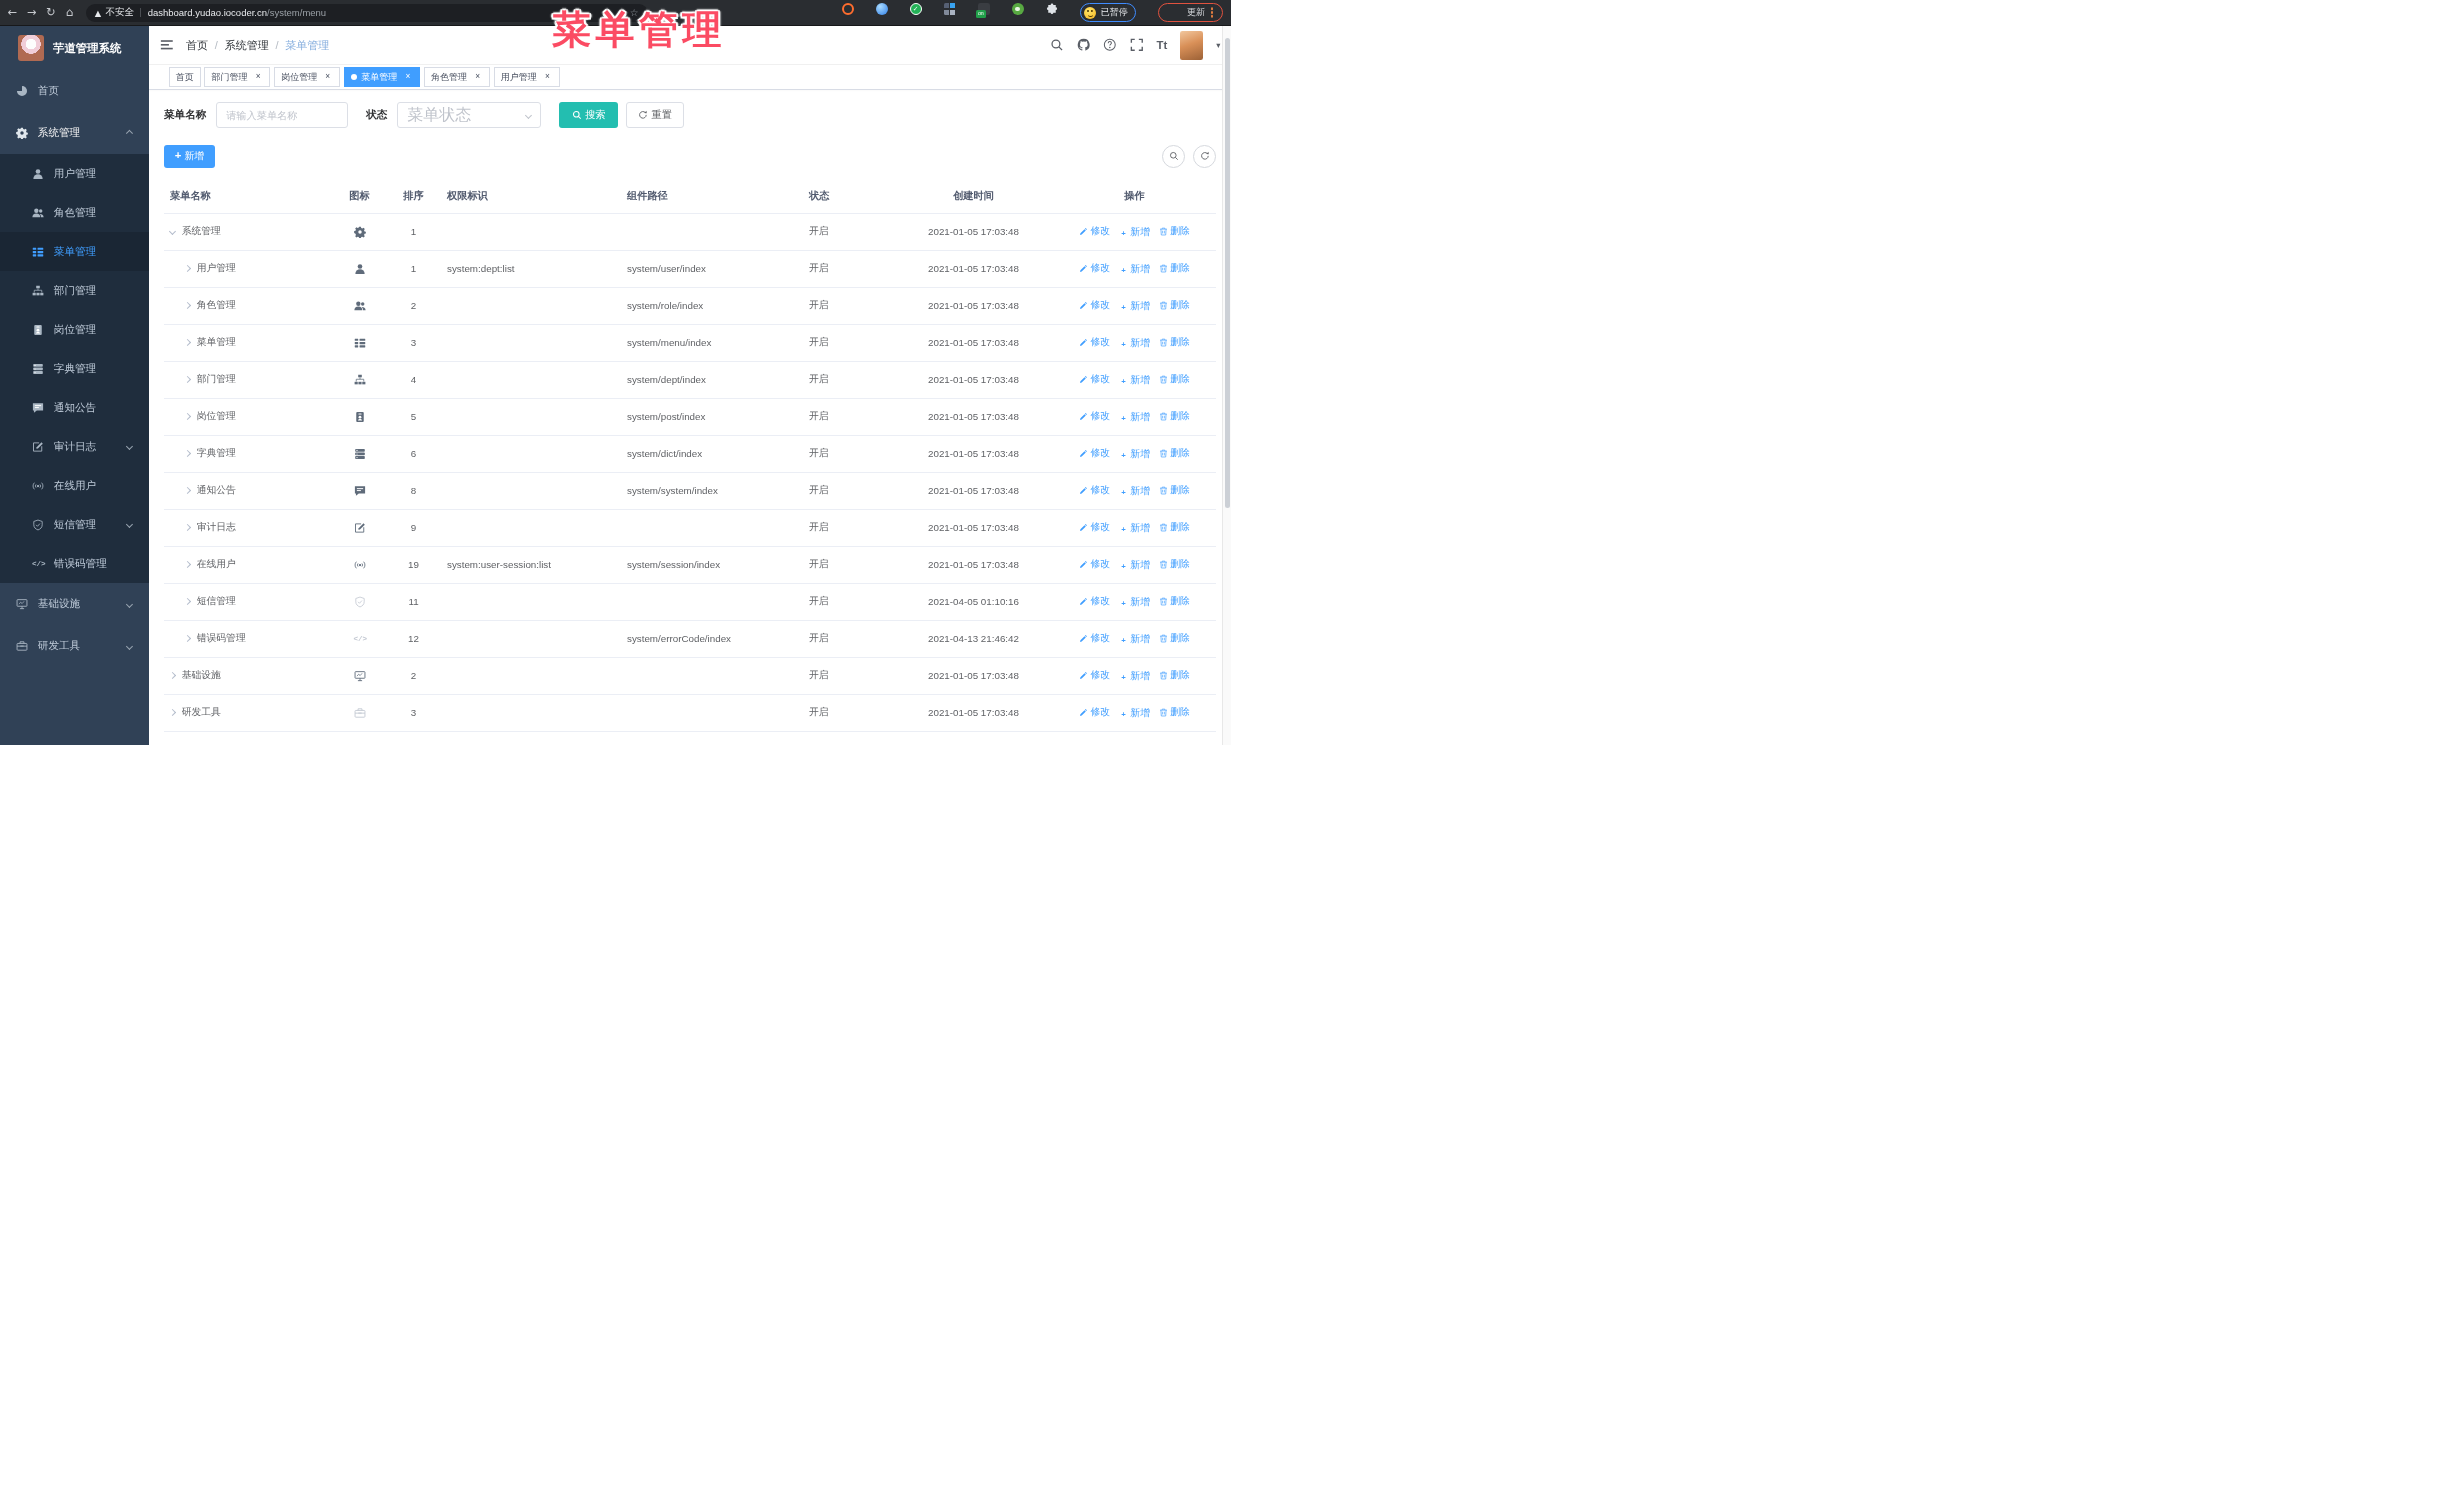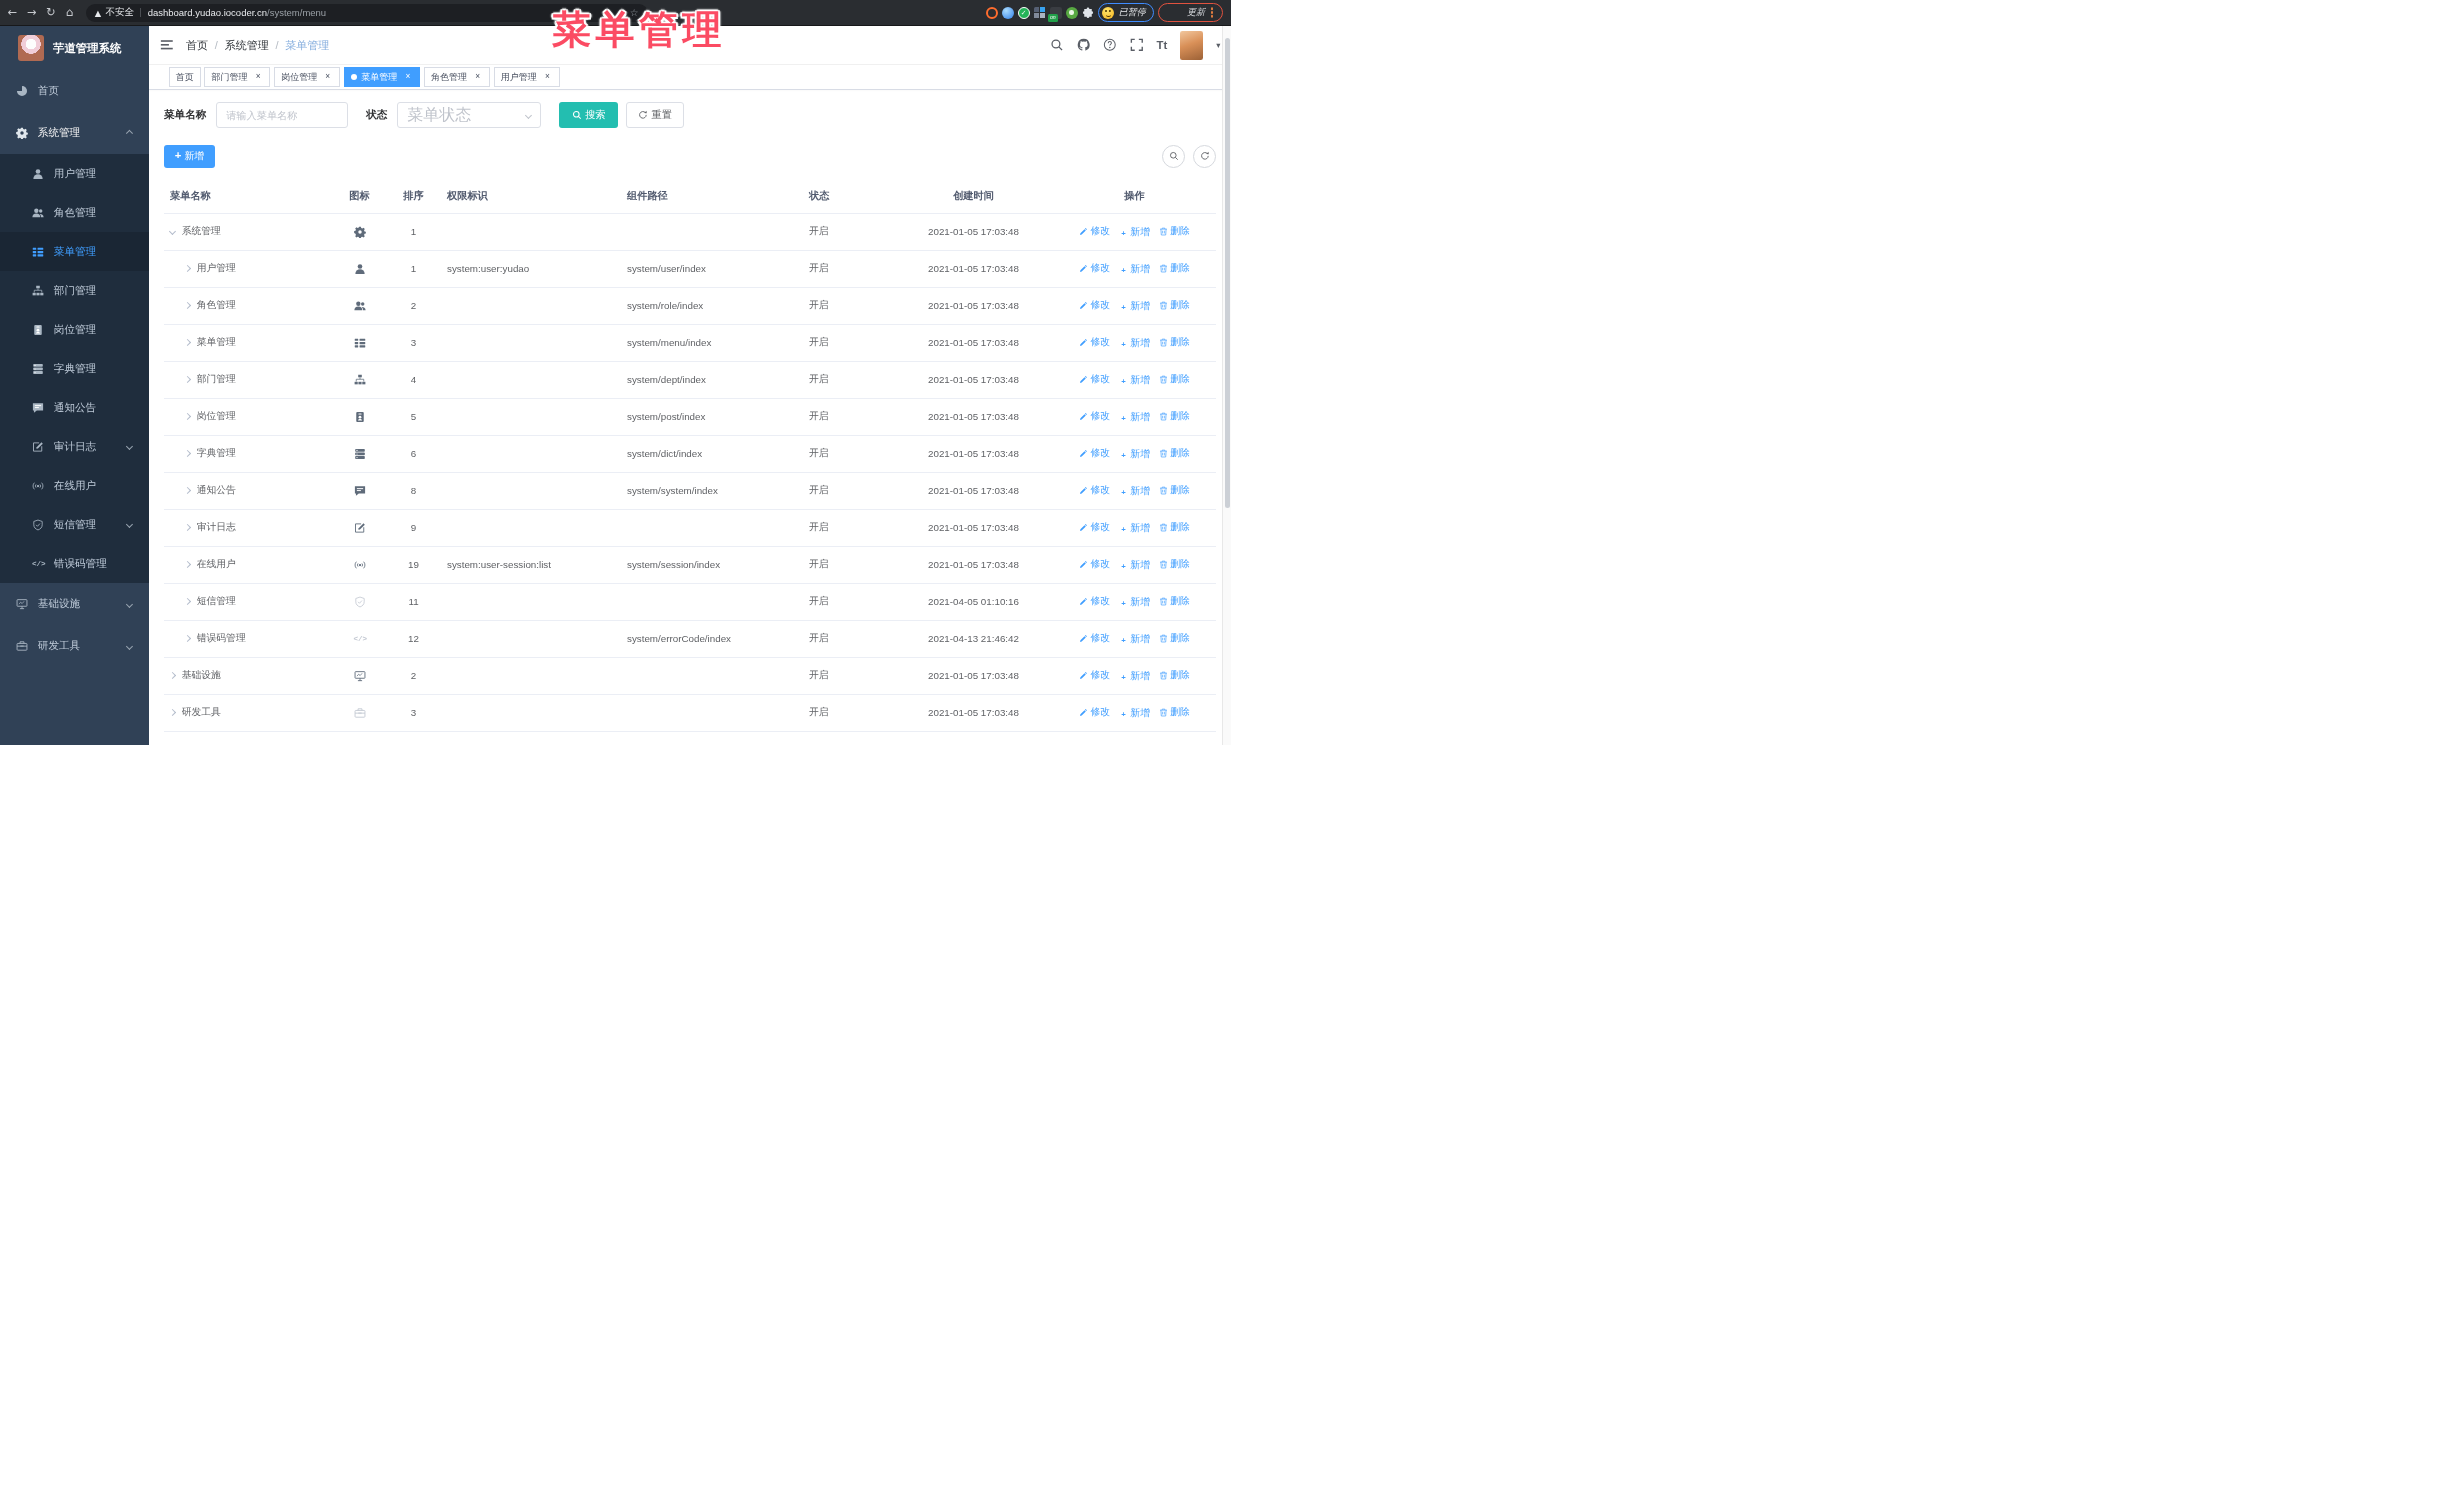--- a/index.html
+++ b/index.html
@@ -12,21 +12,21 @@
   
   .browser-bar{height:26px;background:#2a2d31;display:flex;align-items:center;padding:0 7.6px;gap:9.8px;border-bottom:0.8px solid #17181a;}
   .bnav{color:#c6c9ce;font-size:11.4px;line-height:1;cursor:pointer;font-family:"DejaVu Sans",sans-serif;}
   .url-pill{height:18px;border-radius:9px;background:#1d1f23;display:flex;align-items:center;padding:0 9px;width:562px;font-size:9.5px;margin-left:3px;}
   .warn{color:#e8eaed;font-size:8.3px;margin-right:4.5px;font-family:"DejaVu Sans",sans-serif;}
   .sec-label{color:#e8eaed;margin-right:6px;}
   .pill-div{width:0.8px;height:9.8px;background:#4a4d52;margin-right:6.8px;}
   .url-domain{color:#e8eaed;}
   .url-path{color:#9aa0a6;}
   .star{margin-left:auto;color:#9aa0a6;font-size:9.8px;cursor:pointer;font-family:"DejaVu Sans",sans-serif;}
-  .ext-row{margin-left:auto;display:flex;align-items:center;gap:4px;font-style:italic;}
+  .ext-row{margin-left:auto;display:flex;gap:22px;}
   .xi{width:12px;height:12px;border-radius:50%;flex-shrink:0;position:relative;}
   .xi-orange{border:2.7px solid #ff6d2e;background:transparent;}
   .xi-blue{background:radial-gradient(circle at 35% 30%,#aadcff,#2f7fe8);}
   .xi-greenv{background:#24b358;border:1.1px solid #fff;color:#fff;font-size:6.8px;line-height:9px;text-align:center;}
   .xi-squares{border-radius:1.5px;background:
     linear-gradient(#566074,#566074) 0 0/5.3px 5.3px no-repeat,
     linear-gradient(#38a3f1,#38a3f1) 6.8px 0/5.3px 5.3px no-repeat,
     linear-gradient(#818a9a,#818a9a) 0 6.8px/5.3px 5.3px no-repeat,
     linear-gradient(#aab3c2,#aab3c2) 6.8px 6.8px/5.3px 5.3px no-repeat;}
   .xi-dark{border-radius:2.3px;background:#3a3d42;}
@@ -517,21 +517,21 @@
                 <div class="name-cell lvl2">
                   <span class="chev r tree-arr"></span>
                   <span>用户管理</span>
                 </div>
               </td>
               <td class="ac"><span class="ic row-ic"><svg viewBox="0 0 16 16" fill="currentColor">
                     <circle cx="8" cy="4.6" r="3.1"></circle>
                     <path d="M1.8 14.5a6.2 6.2 0 0 1 12.4 0z"></path>
                   </svg></span></td>
               <td class="ac">1</td>
-              <td class="al">system:user:yudao</td>
+              <td class="al">system:dept:list</td>
               <td class="al">system/user/index</td>
               <td class="al">开启</td>
               <td class="ac">2021-01-05 17:03:48</td>
               <td class="ac"><a class="op-link">
                   <span class="ic ">
                     <svg viewBox="0 0 16 16" fill="currentColor">
                       <path d="M1.8 14.2l.7-3L9.8 3.9l2.3 2.3-7.3 7.3zM10.6 3.1l1.2-1.2 2.3 2.3-1.2 1.2z"></path>
                     </svg>
                   </span>
                   <span>修改</span>

